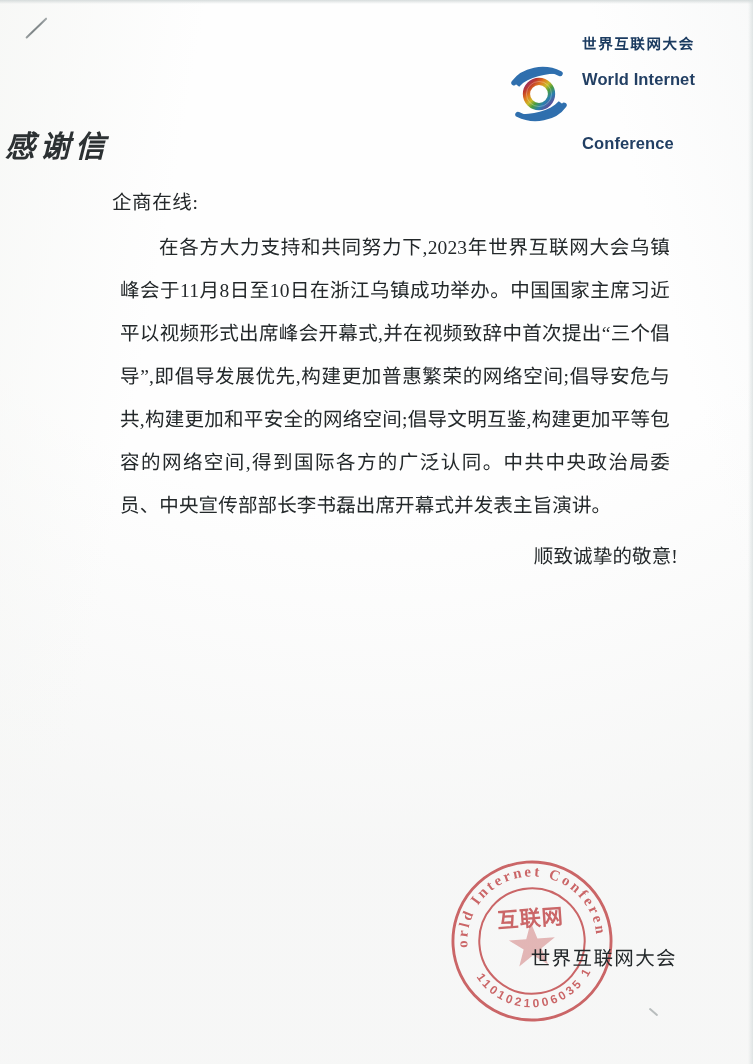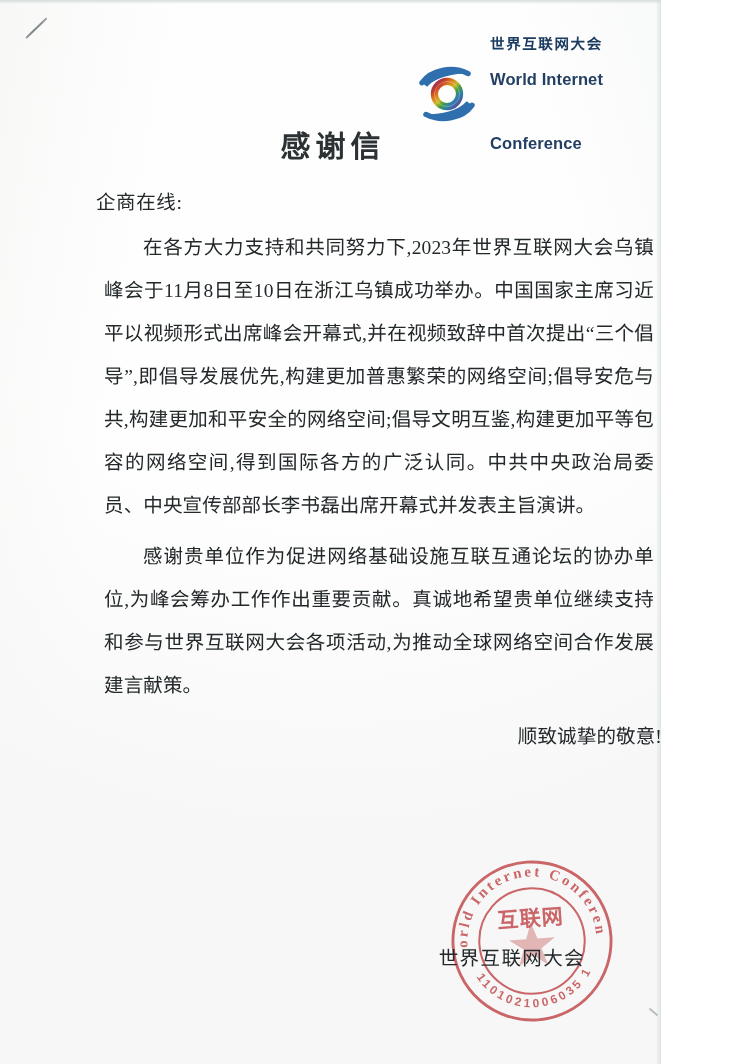--- a/index.html
+++ b/index.html
@@ -6,21 +6,21 @@
   html, body {
     margin: 0;
     padding: 0;
     background: #ffffff;
   }
   body {
     font-family: "Liberation Serif", "DejaVu Serif", serif;
   }
   .page {
     position: relative;
-    width: 661px;
+    width: 753px;
     height: 1064px;
     background: #fefefe;
     overflow: hidden;
     box-sizing: border-box;
   }
   
   .paper-tint {
     position: absolute;
     inset: 0;
     background:
@@ -108,33 +108,34 @@
     margin-top: 45px;
   }
   .logo-en1 { margin-top: 18px; }
 
   
   .doc-title {
     position: absolute;
     top: 122px;
     left: 0;
     width: 100%;
-    text-align: center;
+    text-align: left;
     font-family: "DejaVu Sans", "Liberation Sans", sans-serif;
     font-size: 30px;
     font-weight: 700;
     letter-spacing: 5px;
     color: #2c3133;
     text-indent: 5px;
+    font-style: italic;
   }
 
   
   .body-block {
     position: absolute;
-    left: 96px;
+    left: 112px;
     top: 188px;
     width: 566px;
   }
   .salutation {
     font-size: 19.5px;
     color: #24282a;
     line-height: 1.55;
     letter-spacing: 0.6px;
     margin-bottom: 6px;
   }
@@ -227,21 +228,20 @@
       <div class="logo-en1">World Internet</div>
       <div class="logo-en2">Conference</div>
     </div>
   </div>
 
   <div class="doc-title">感谢信</div>
 
   <div class="body-block">
     <div class="salutation">企商在线:</div>
     <p class="para">在各方大力支持和共同努力下,2023年世界互联网大会乌镇峰会于11月8日至10日在浙江乌镇成功举办。中国国家主席习近平以视频形式出席峰会开幕式,并在视频致辞中首次提出“三个倡导”,即倡导发展优先,构建更加普惠繁荣的网络空间;倡导安危与共,构建更加和平安全的网络空间;倡导文明互鉴,构建更加平等包容的网络空间,得到国际各方的广泛认同。中共中央政治局委员、中央宣传部部长李书磊出席开幕式并发表主旨演讲。</p>
-    <p class="para">感谢贵单位作为促进网络基础设施互联互通论坛的协办单位,为峰会筹办工作作出重要贡献。真诚地希望贵单位继续支持和参与世界互联网大会各项活动,为推动全球网络空间合作发展建言献策。</p>
     <p class="closing">顺致诚挚的敬意!</p>
   </div>
 
   <svg class="seal" viewBox="0 0 200 200" aria-hidden="true">
     <g stroke="#c8484a" fill="none">
       <circle cx="100" cy="100" r="93" stroke-width="3.4"></circle>
       <circle cx="100" cy="100" r="62" stroke-width="2.4"></circle>
     </g>
     <defs>
       <path id="sealArcTop" d="M 100,100 m -76,0 a 76,76 0 0 1 152,0"></path>

